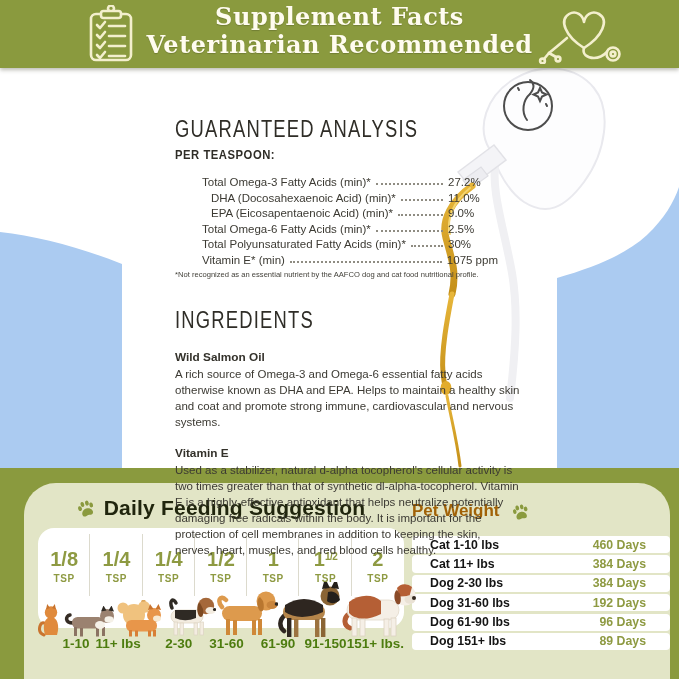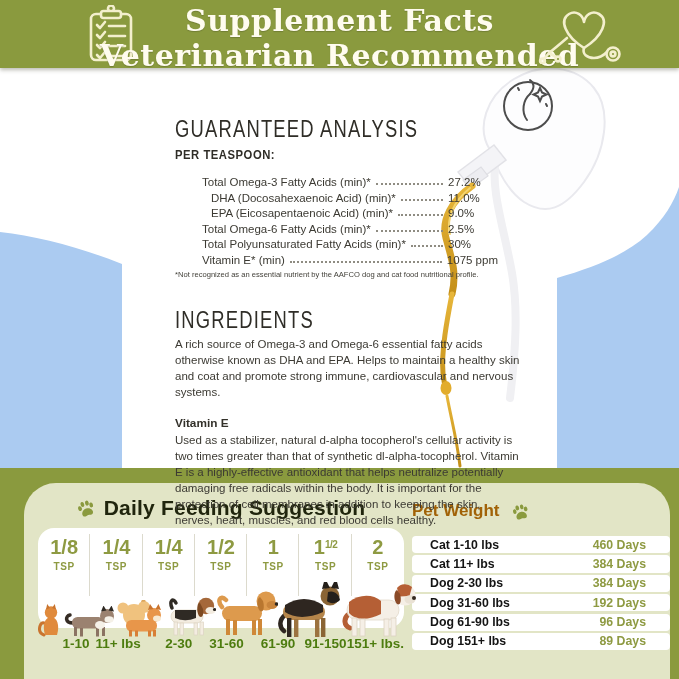--- a/index.html
+++ b/index.html
@@ -3,21 +3,21 @@
 <meta charset="utf-8">
 <style>
   html,body{margin:0;padding:0;background:#fff;}
   #app{position:relative;width:679px;height:679px;overflow:hidden;background:#fff;
        font-family:"Liberation Sans",sans-serif;}
 
   
   .banner{position:absolute;left:0;top:0;width:679px;height:68px;background:#8a9a3e;
           box-shadow:0 2px 4px rgba(60,60,40,.35);z-index:5;}
   .banner-text{position:absolute;left:0;top:3px;width:100%;text-align:center;
-               font-family:"DejaVu Serif",serif;font-weight:700;font-size:30px;line-height:1.18;
+               font-family:"DejaVu Serif",serif;font-weight:700;font-size:24px;line-height:1.18;
                color:#fffcef;letter-spacing:.5px;text-shadow:0 1px 1px rgba(0,0,0,.18);}
   .banner svg{position:absolute;}
   .svg-clipboard{left:86px;top:5px;}
   .svg-steth{left:536px;top:8px;}
 
   
   .content{position:absolute;left:0;top:68px;width:679px;height:375px;background:#fff;}
   .blue-left{position:absolute;left:0;top:160px;z-index:0;}
   .blue-right{position:absolute;left:557px;top:119px;z-index:0;}
   .bottle-art{position:absolute;left:400px;top:0;z-index:1;}
@@ -39,21 +39,21 @@
   .ing-desc{margin-top:2px;font-size:11.5px;line-height:16px;color:#3c3a33;width:345px;}
 
   
   .feeding{position:absolute;left:0;top:468px;width:679px;height:211px;background:#8a9a3e;}
   .panel{position:absolute;left:24px;top:15px;width:646px;height:227px;background:#e2e5c6;border-radius:32px;}
   .feeding-title{position:absolute;left:0;top:13px;width:392px;display:flex;align-items:center;justify-content:center;
                  gap:7px;font-size:21px;font-weight:700;color:#20250d;letter-spacing:.2px;}
   .feeding-title svg{transform:rotate(-18deg);}
   .tsp-card{position:absolute;left:14px;top:45px;width:366px;height:100px;background:#fff;border-radius:16px;
             display:flex;}
-  .tsp-col{flex:1;position:relative;text-align:center;padding-top:9px;}
+  .tsp-col{flex:1;position:relative;text-align:center;padding-top:21px;}
   .tsp-col:not(:last-child)::after{content:'';position:absolute;right:0;top:6px;height:62px;width:1px;background:#dcdacd;}
   .tsp-amt{font-size:20px;font-weight:700;color:#8e9a42;line-height:1;}
   .tsp-amt sup{font-size:10px;font-weight:700;vertical-align:6px;letter-spacing:-.5px;}
   .tsp-unit{margin-top:4px;font-size:10px;font-weight:700;letter-spacing:.6px;color:#8e9a42;}
   .animals-row{position:absolute;left:14px;top:86px;width:366px;height:68px;display:flex;z-index:2;}
   .animal-cell{flex:1;display:flex;align-items:flex-end;justify-content:center;}
   .weights-row{position:absolute;left:14px;top:153px;width:366px;display:flex;z-index:2;}
   .weight-cell{flex:1;text-align:right;font-size:13.5px;font-weight:700;color:#4d7c0f;white-space:nowrap;}
 
   .supply{position:absolute;left:388px;top:6px;width:258px;}
@@ -176,20 +176,21 @@
         </div>
         <div class="ga-row">
           <span>Vitamin E* (min)</span>
             <span class="ga-dots"></span>
             <span class="ga-val">1075 ppm</span>
         </div>
       </div>
       <div class="ga-foot">*Not recognized as an essential nutrient by the AAFCO dog and cat food nutritional profile.</div>
 
       <div class="heading ing-heading">INGREDIENTS</div>
+      <div class="ing-name">Wild Salmon Oil</div>
       <div class="ing-desc">A rich source of Omega-3 and Omega-6 essential fatty acids otherwise known as DHA and EPA. Helps to maintain a healthy skin and coat and promote strong immune, cardiovascular and nervous systems.</div>
       <div class="ing-name">Vitamin E</div>
       <div class="ing-desc">Used as a stabilizer, natural d-alpha tocopherol's cellular activity is two times greater than that of synthetic dl-alpha-tocopherol. Vitamin E is a highly-effective antioxidant that helps neutralize potentially damaging free radicals within the body. It is important for the protection of cell membranes in addition to keeping the skin, nerves, heart, muscles, and red blood cells healthy.</div>
     </div>
   </section>
 
   <section class="feeding">
     <div class="panel">
 
       <div class="feeding-title">

